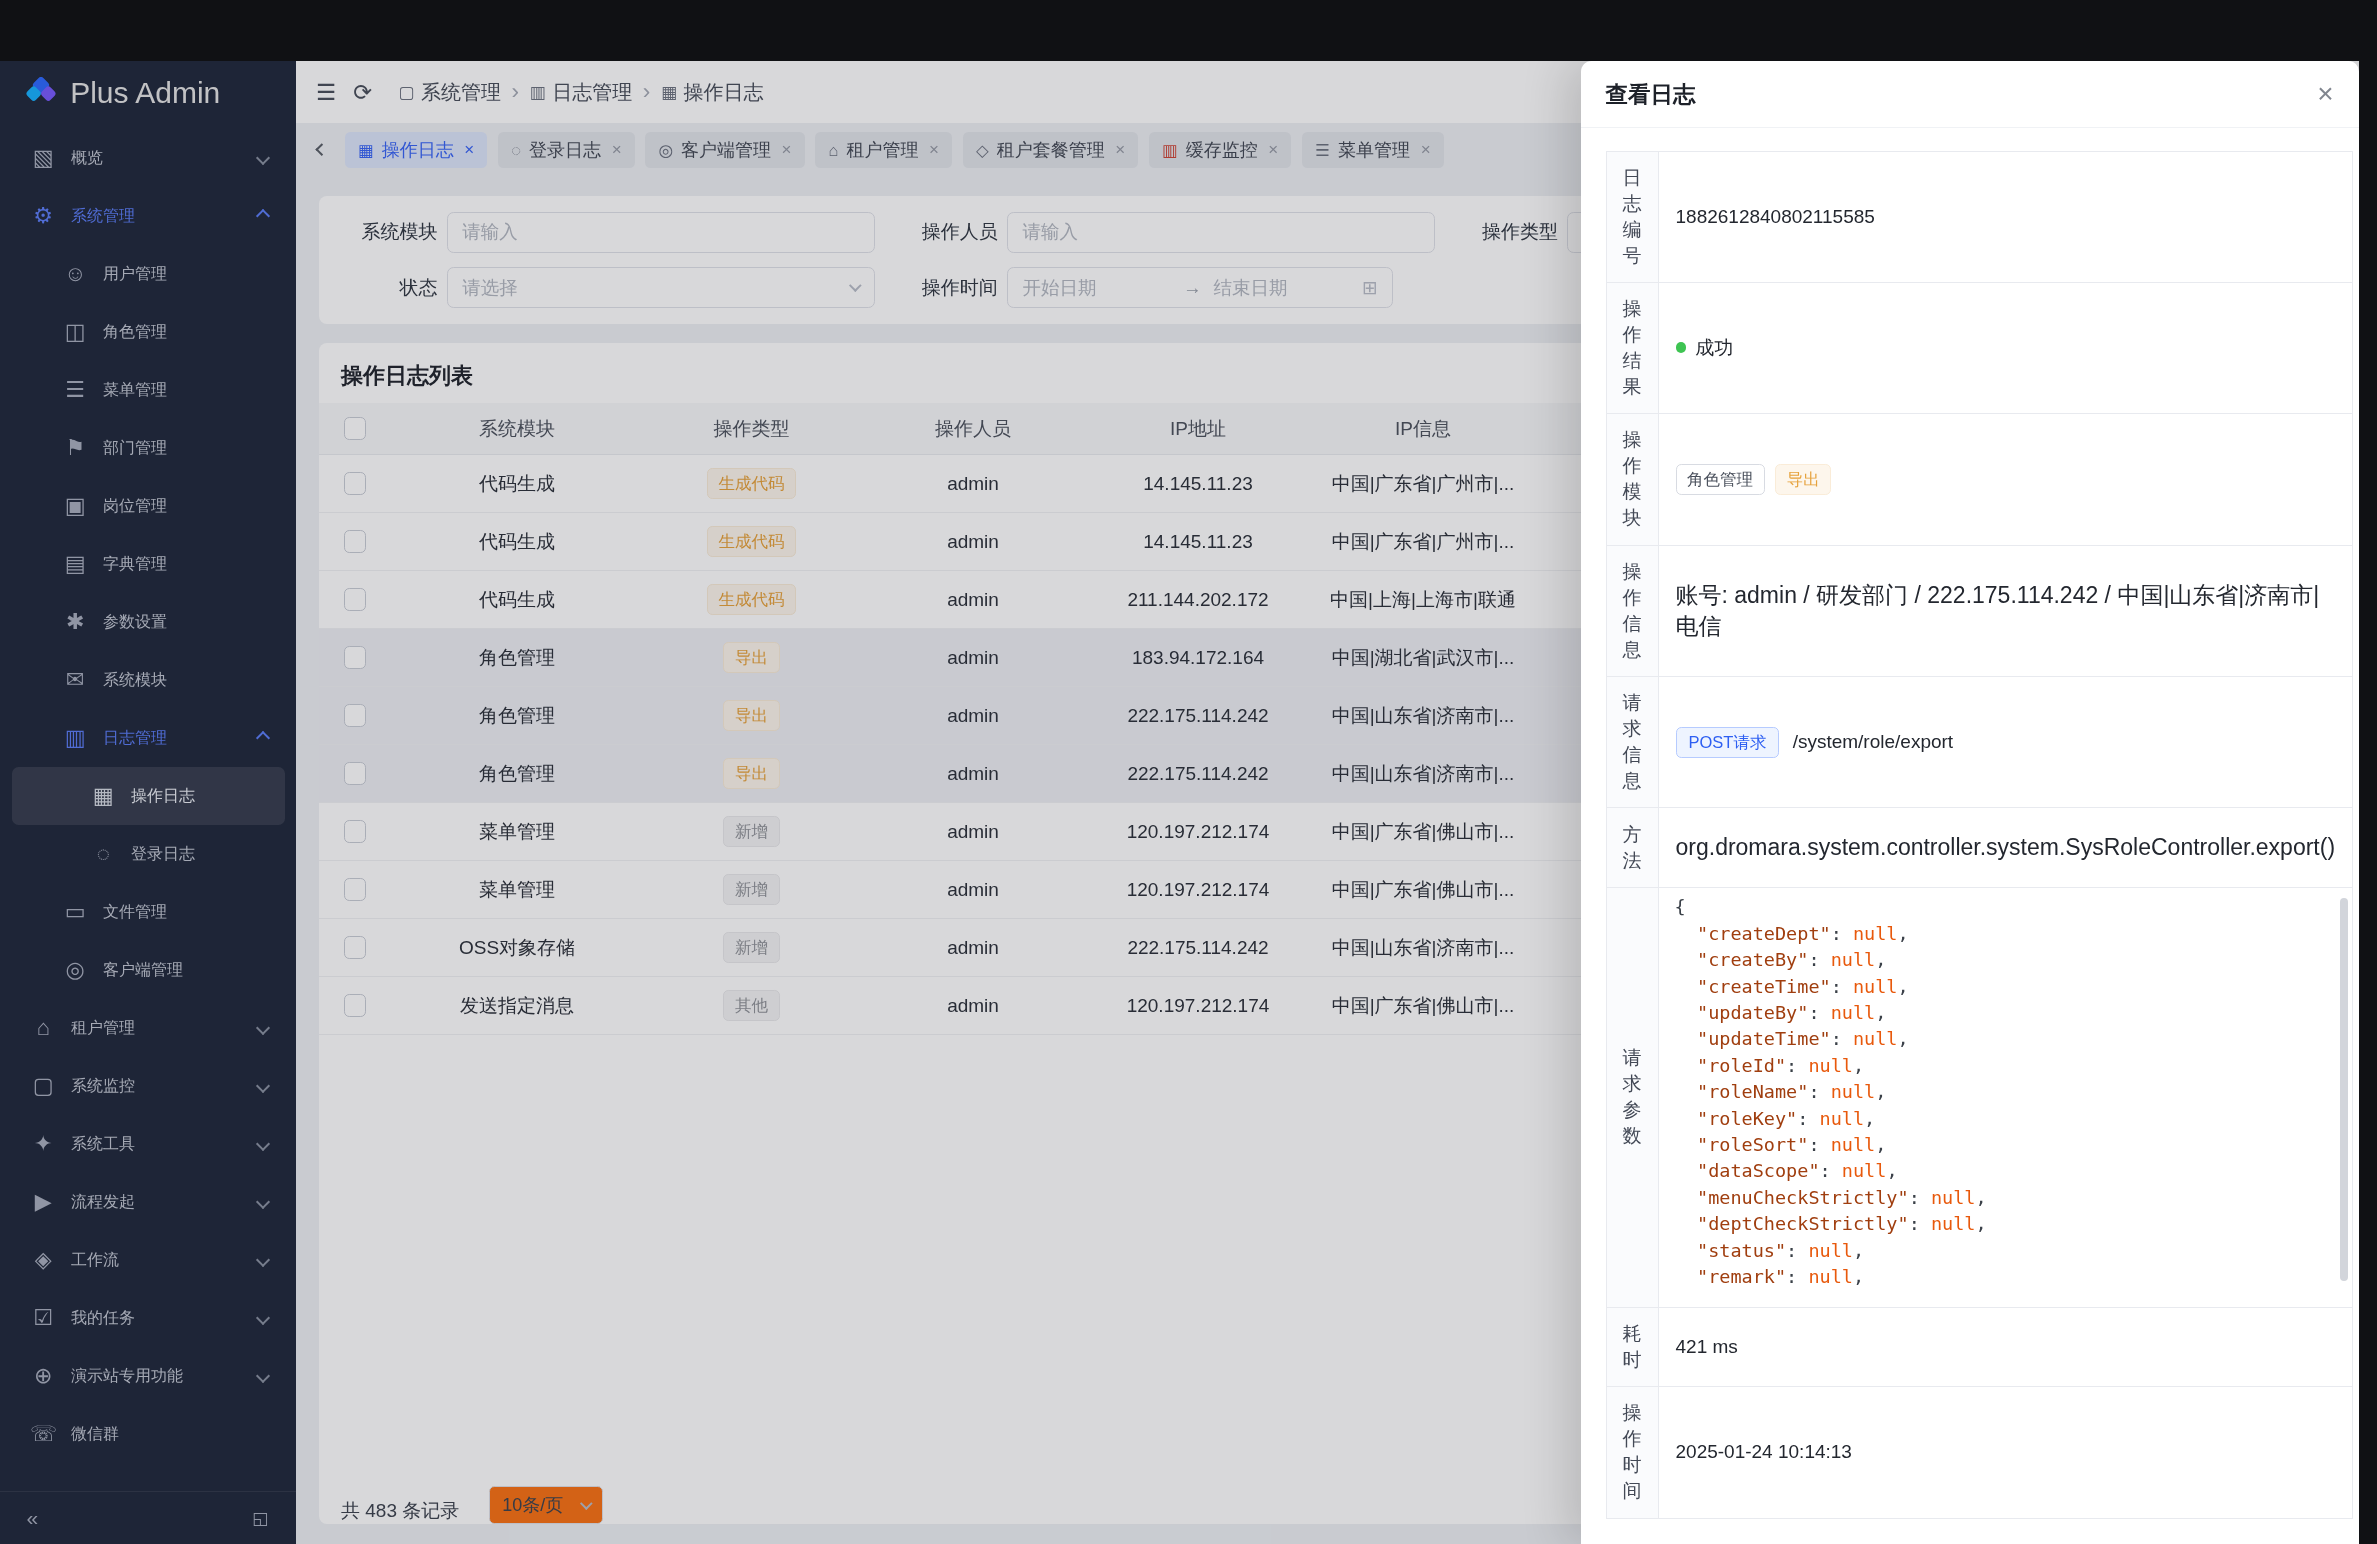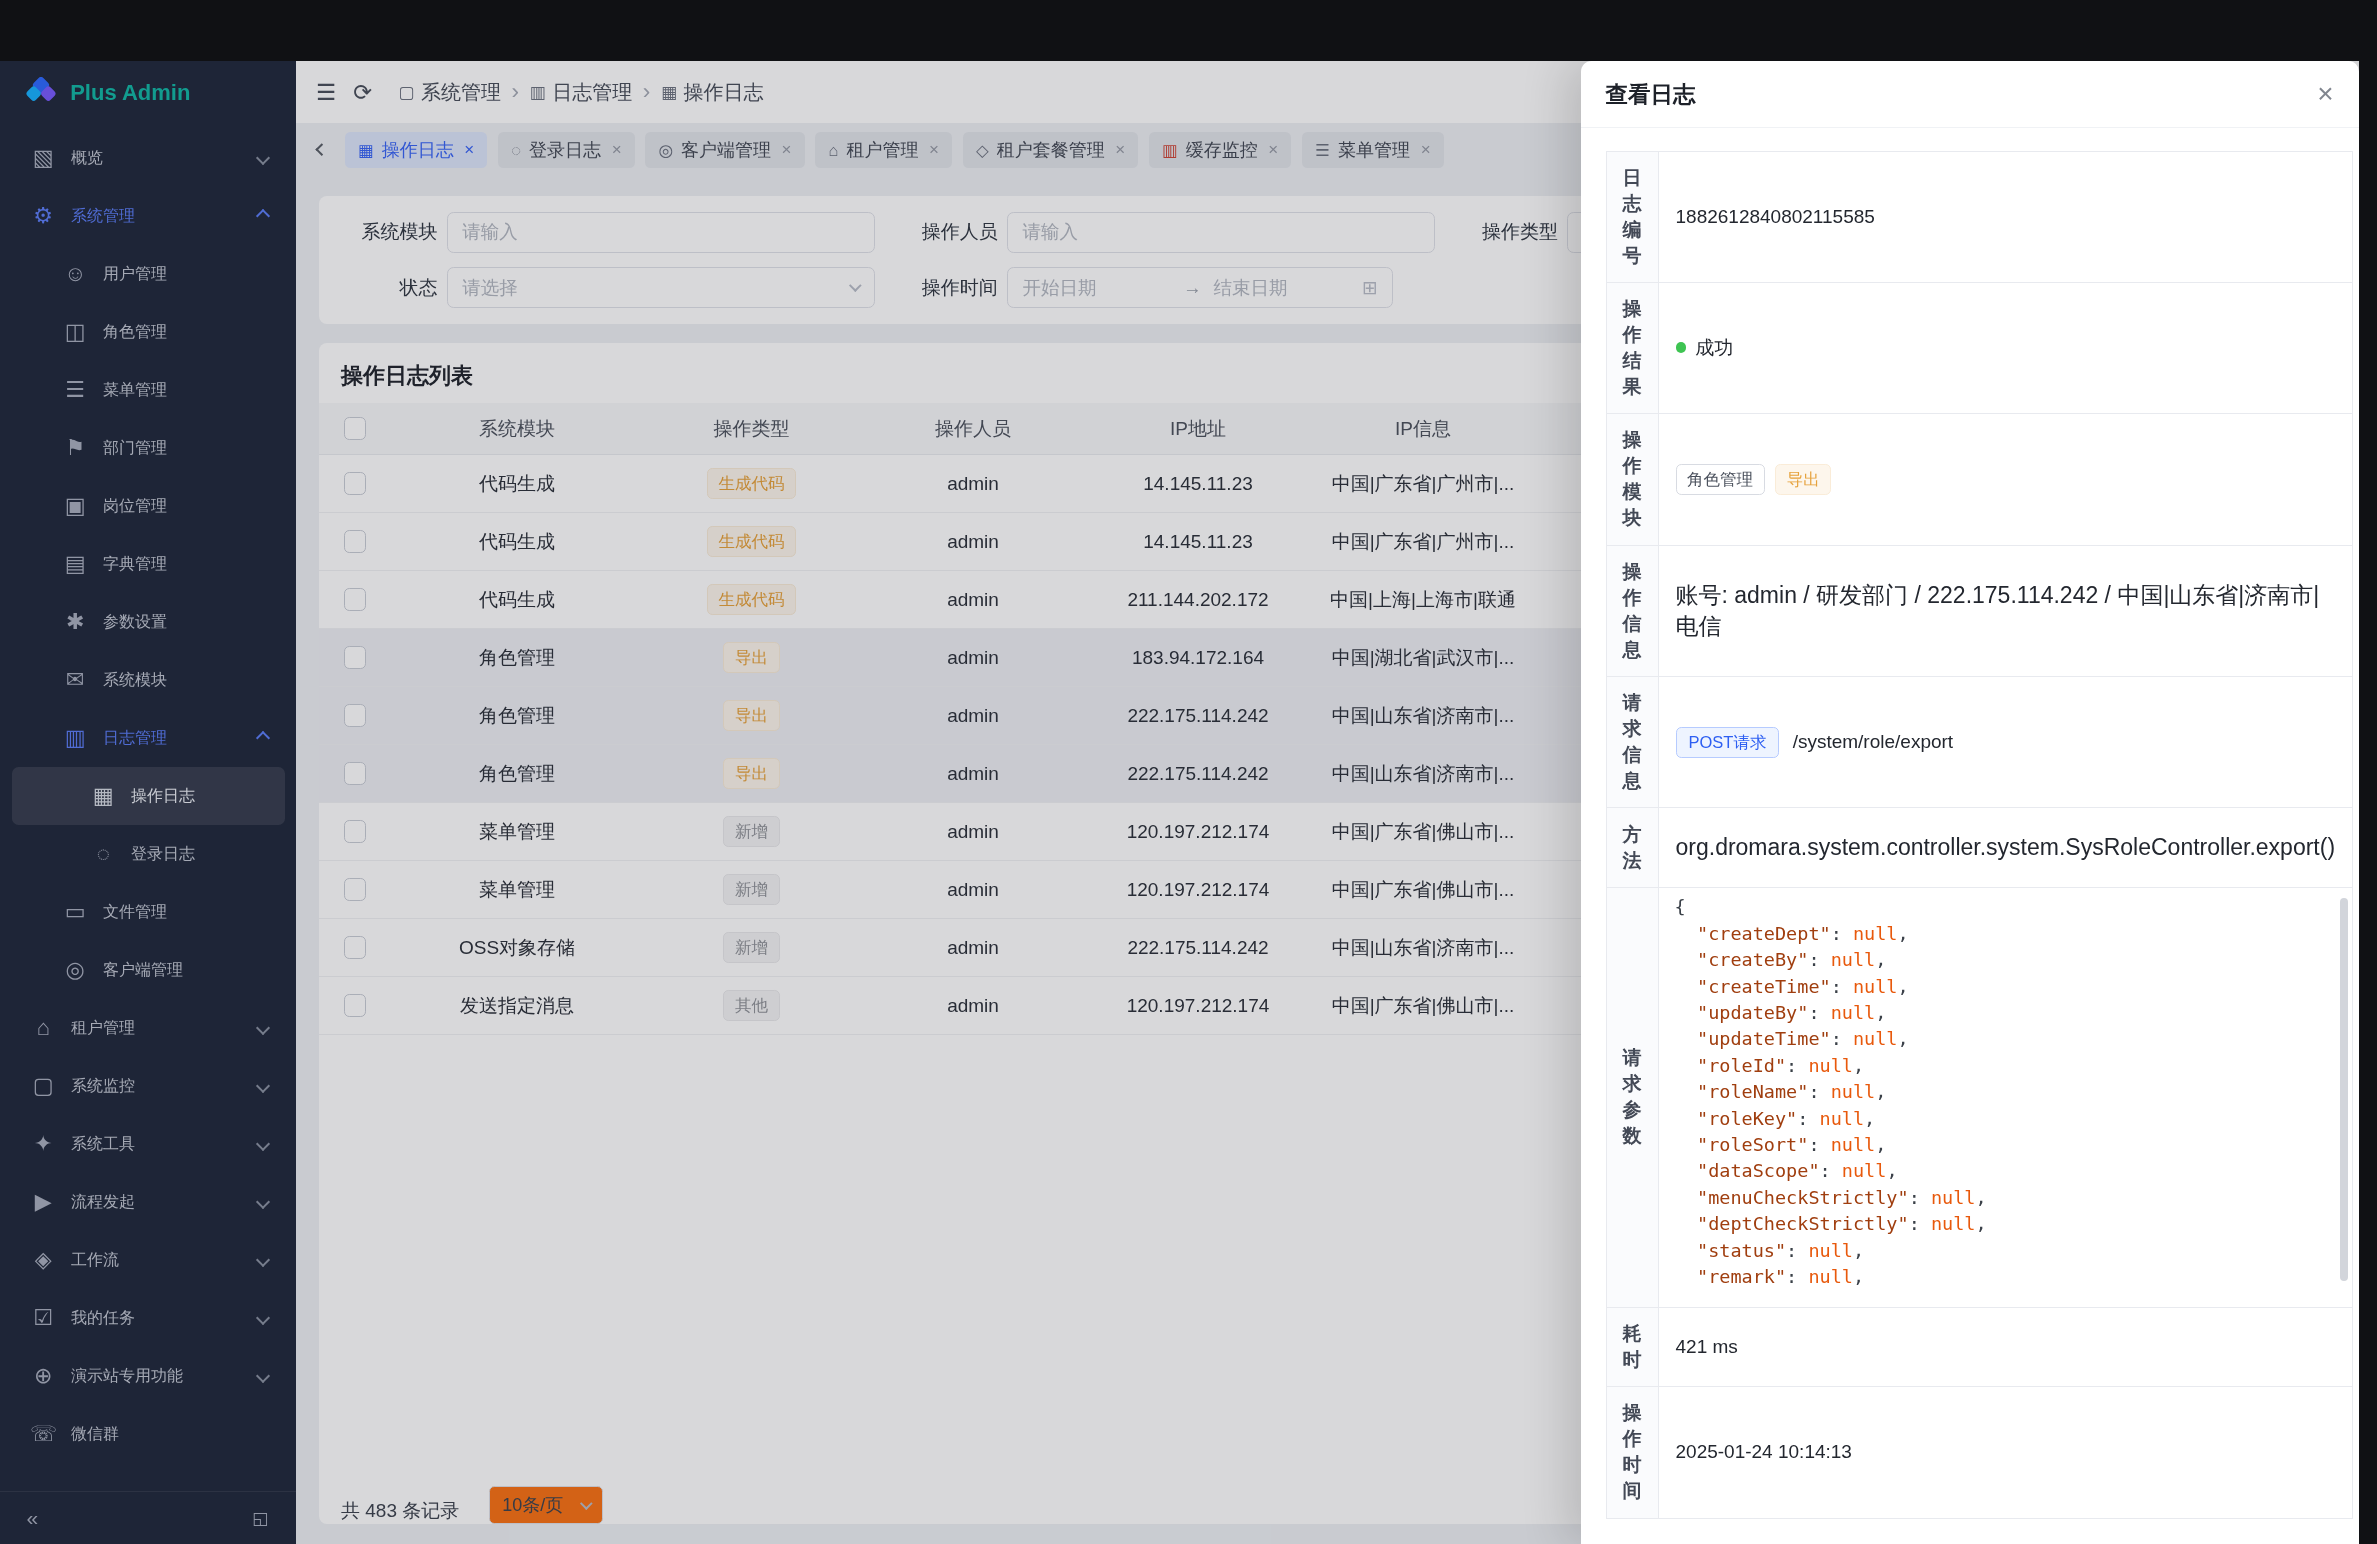--- a/index.html
+++ b/index.html
@@ -6,21 +6,21 @@
   html,body{width:2377px;height:1544px;overflow:hidden}
   body{background:#0e0f12;font-family:"Liberation Sans","DejaVu Sans",sans-serif;position:relative}
   
   .chrome-top{position:absolute;top:0;left:0;right:0;height:61px;background:#101114}
   .chrome-right{position:absolute;top:61px;right:0;width:18.5px;bottom:0;background:#101114}
   
   .stage{position:absolute;top:61px;left:0;right:18.5px;bottom:0;background:#eef0f4;overflow:hidden;display:flex}
   
   .sidebar{width:296px;background:#222a3d;display:flex;flex-direction:column;flex-shrink:0}
   .logo-row{height:63px;display:flex;align-items:center;padding-left:25px;gap:13.2px;flex-shrink:0}
-  .logo-row .brand{font-size:22px;font-weight:700;color:#14b8a6}
+  .logo-row .brand{font-size:30px;font-weight:400;color:#e5e5e5}
   .menu{flex:1;overflow:hidden;padding-top:5.3px}
   .si{height:58px;display:flex;align-items:center;gap:14.5px;color:#c3c8d3;cursor:pointer}
   .si-icon{font-size:22px;width:26.4px;text-align:center;color:#aab0bf;flex-shrink:0}
   .si-label{font-size:16px;white-space:nowrap}
   .si.lv1{padding-left:30px}
   .si.lv2{padding-left:62px}
   .si.lv3{margin:0 10.6px 0 12px;padding-left:78px;border-radius:6.6px}
   .si.blue,.si.blue .si-icon{color:#5d7ff8}
   .si.selected{background:rgba(255,255,255,.10);color:#eceff5}
   .si.selected .si-icon{color:#d6dae3}
@@ -83,21 +83,21 @@
   .pg-total{font-size:19px;color:#3f4550}
   .pg-size{width:114px;height:38px;border:0.7px solid #dfe2e9;border-radius:5.3px;background:#f97316;display:flex;align-items:center;padding:0 12px;font-size:18px;color:#3f4550;cursor:pointer}
   
   .mask{position:absolute;inset:0;background:rgba(10,14,24,.16);z-index:40}
   .drawer{position:absolute;top:0;right:0;bottom:0;width:778px;background:#fff;z-index:50;border-radius:10.6px 10.6px 0 0;box-shadow:-16px 0 46px rgba(0,0,0,.14);display:flex;flex-direction:column}
   .drawer-header{height:67px;display:flex;align-items:center;justify-content:space-between;padding:0 25px;border-bottom:0.7px solid #f0f2f5;flex-shrink:0}
   .drawer-title{font-size:22.5px;font-weight:600;color:#1d2129}
   .drawer-close{font-size:28px;color:#81868f;cursor:pointer;line-height:1}
   .desc{margin:22.5px 25px 0;border-collapse:collapse;width:calc(100% - 50px)}
   .desc th,.desc td{border:0.7px solid #e8eaef;vertical-align:middle}
-  .desc th{width:153px;background:#fafbfd;font-size:19px;font-weight:700;color:#434956;text-align:left;padding:13.2px 16px}
+  .desc th{width:153px;background:#fafbfd;font-size:19px;font-weight:400;color:#434956;text-align:left;padding:13.2px 16px}
   .desc td{font-size:19px;color:#23272f;padding:12.5px 17px}
   .desc td.small{font-size:23px}
   .dot{display:inline-block;width:10.6px;height:10.6px;border-radius:50%;background:#3ec452;margin-right:9.2px;vertical-align:1.3px}
   .req-path{margin-left:13.2px}
   .desc td.code-cell{padding:0}
   .codewrap{position:relative;height:419px;overflow:hidden;padding:6.6px 29px 0 16px}
   .cl{font-family:"DejaVu Sans Mono","Liberation Mono",monospace;font-size:18.5px;line-height:26.4px;white-space:pre;color:#3a4048}
   .cl.ind{padding-left:22.5px}
   .ck{color:#a03e0f}
   .cn{color:#e8590c}

